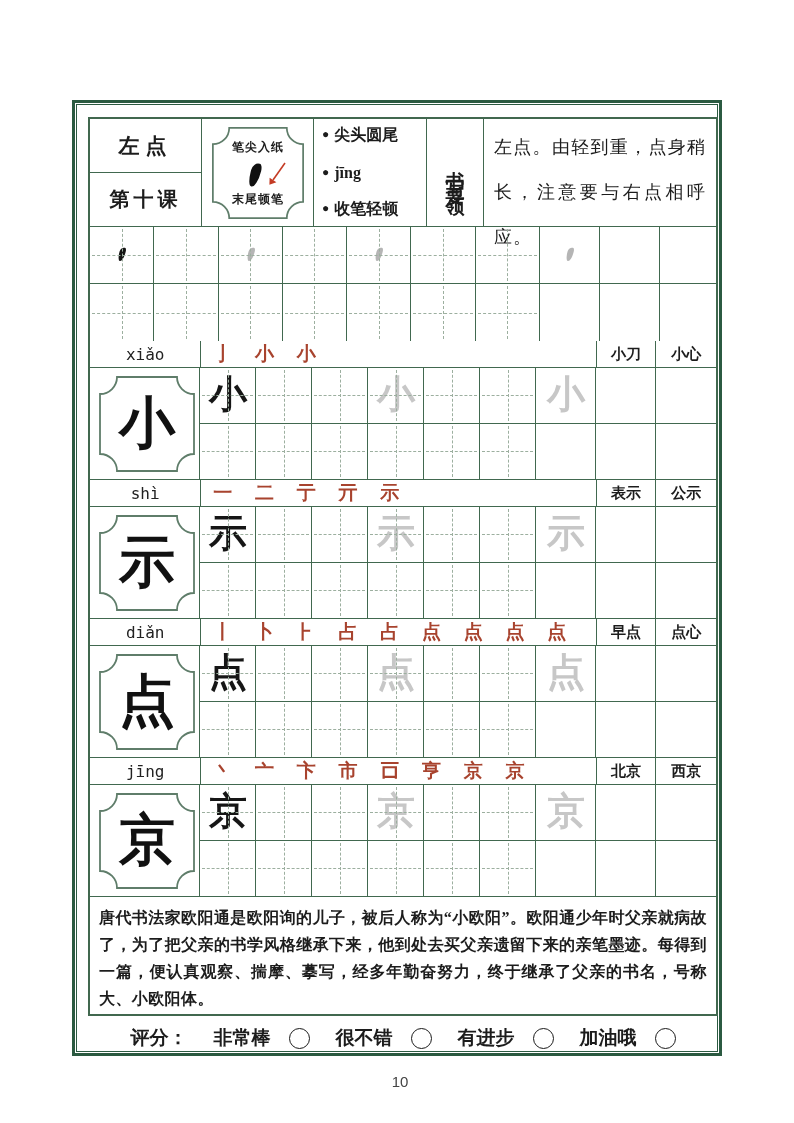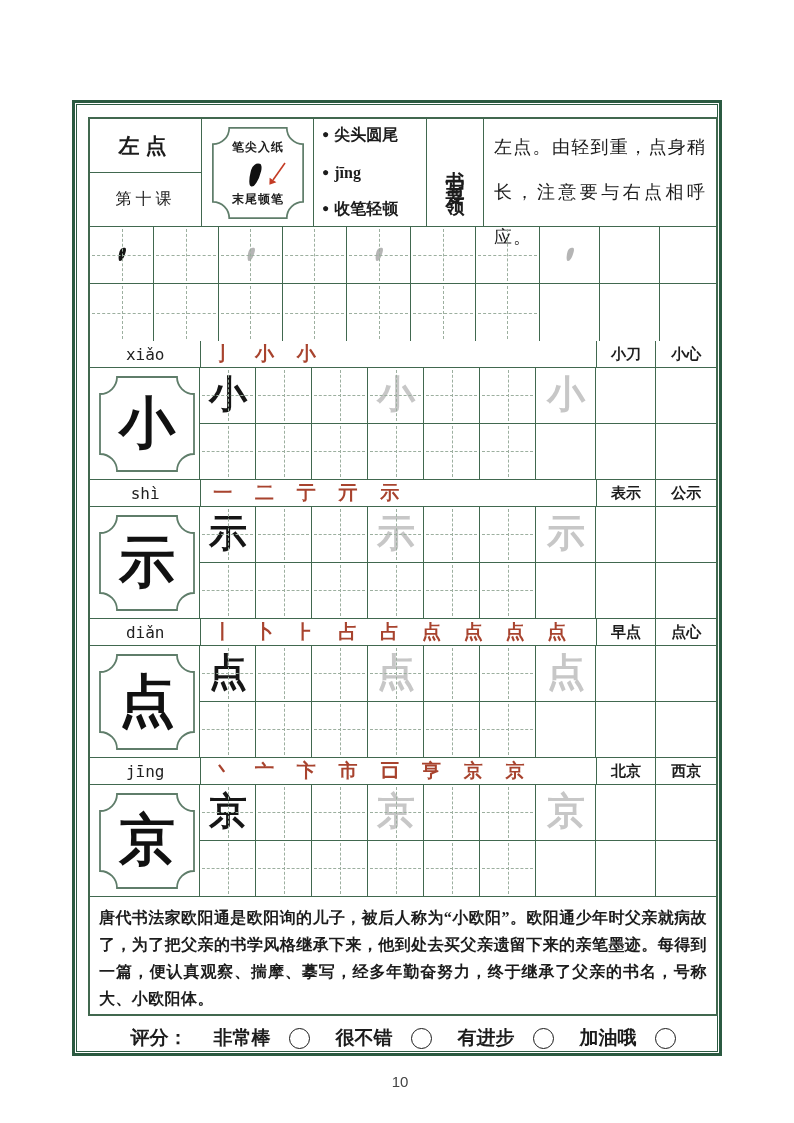--- a/index.html
+++ b/index.html
@@ -17,21 +17,21 @@
   .sheet { position:absolute; left:88px; top:117px; width:630px;
     border:2px solid #41684f; background:#fff; }
   .row-line { border-bottom:1.5px solid #41684f; }
 
   
   .hdr { display:flex; height:108px; }
   .hdr-colA { width:112px; border-right:1.5px solid #41684f; display:flex; flex-direction:column; }
   .hdr-stroke-name { flex:1; display:flex; align-items:center; justify-content:center;
     font-size:21px; font-weight:600; letter-spacing:6px; border-bottom:1.5px solid #41684f; }
   .hdr-lesson { flex:1; display:flex; align-items:center; justify-content:center;
-    font-size:16px; font-weight:400; letter-spacing:4px;text-align:center; }
+    font-size:20px; font-weight:700; letter-spacing:4px;text-align:center; }
   .hdr-colB { width:112px; border-right:1.5px solid #41684f; position:relative; }
   .hdr-colC { width:113px; border-right:1.5px solid #41684f; display:flex; flex-direction:column;
     justify-content:space-between; padding:6px 4px 6px 8px; }
   .tip-line { font-size:16px; font-weight:600; white-space:nowrap; }
   .tip-line .bullet { font-size:12px; vertical-align:2px; margin-right:5px; }
   .hdr-colD { width:57px; border-right:1.5px solid #41684f; display:flex; align-items:center; justify-content:center; }
   .hdr-colD span { writing-mode:vertical-rl; font-size:19px; font-weight:600; letter-spacing:9px; }
   .hdr-colE { flex:1; padding:6px 10px; font-size:18px; line-height:45px;
     text-align:justify; letter-spacing:1px; }
 

